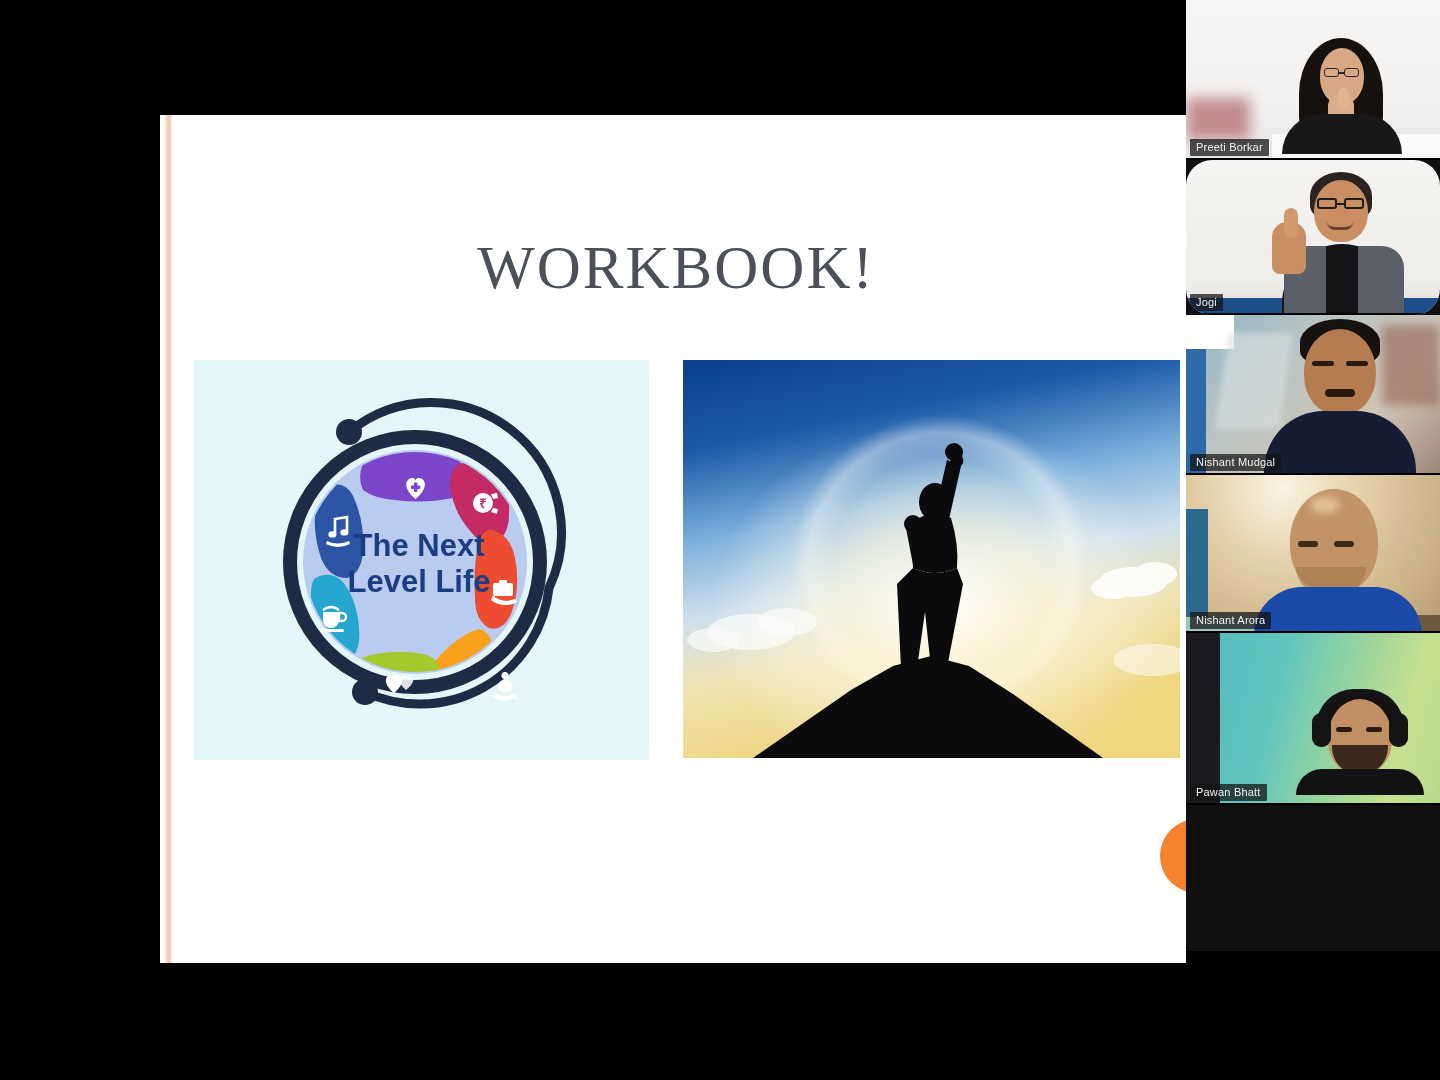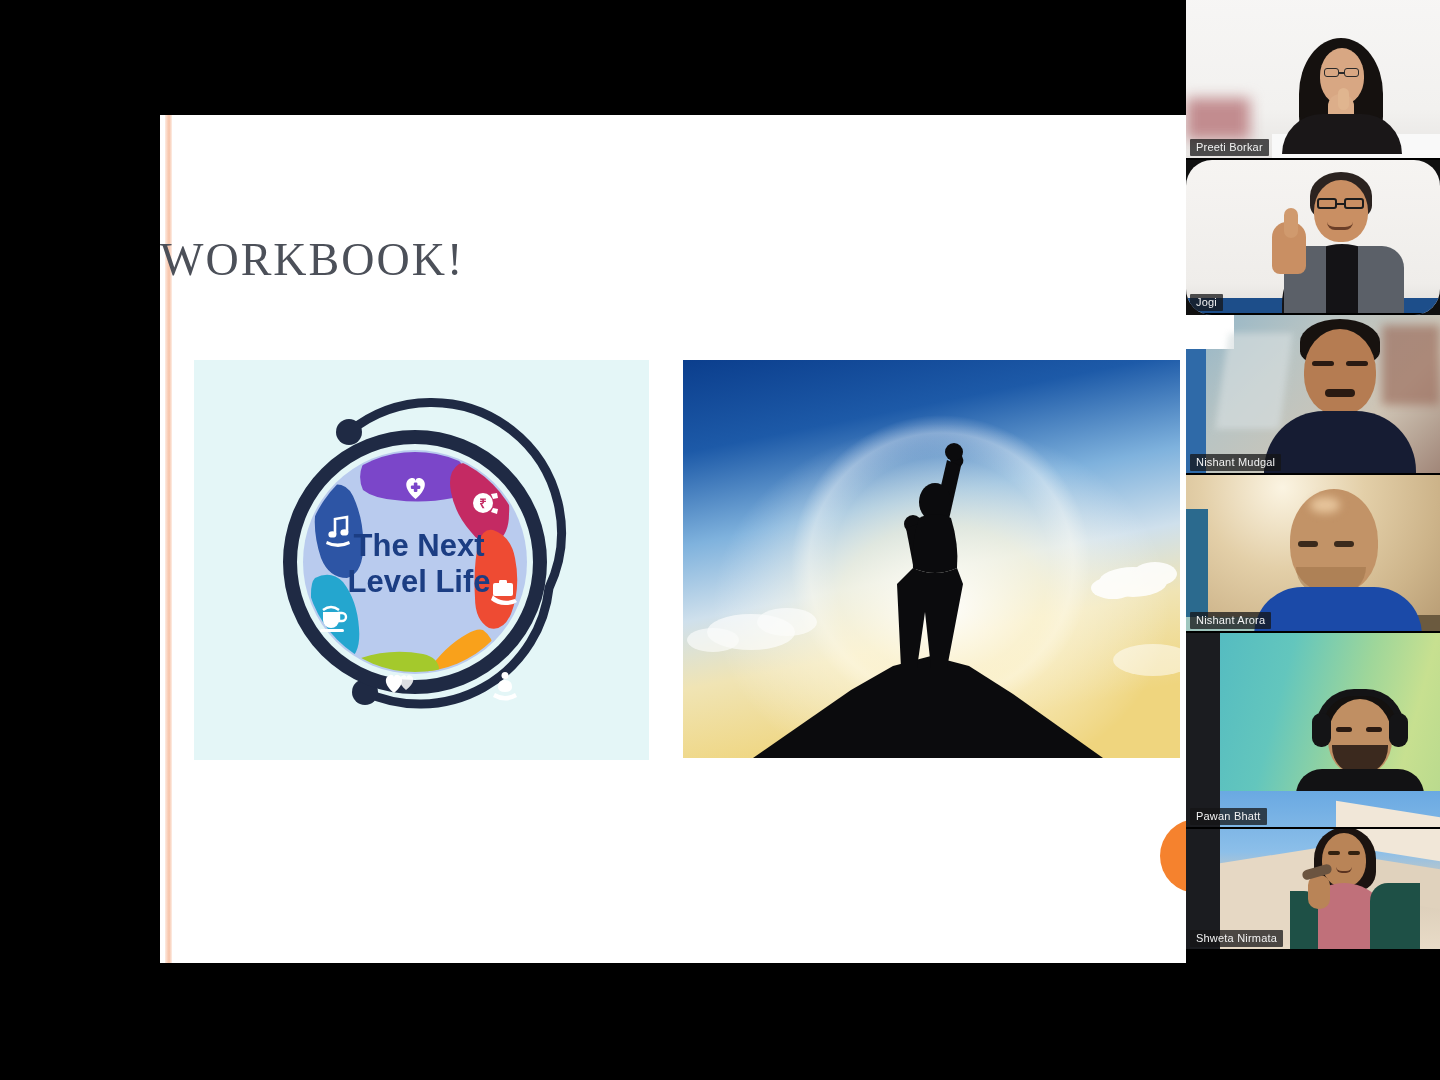--- a/index.html
+++ b/index.html
@@ -37,26 +37,28 @@
     width: 7px;
     height: 848px;
     background: linear-gradient(to right, #fdece3 0%, #f9cdb6 40%, #f7c3a8 60%, #fdeee6 100%);
   }
 
   .slide-title {
     position: absolute;
     left: 0;
     top: 118px;
     width: 1020px;
+    text-align: center;
     font-family: "Liberation Serif", "DejaVu Serif", serif;
-    font-size: 46px;
+    font-size: 61px;
     letter-spacing: 2px;
     color: #4c5059;
     font-weight: 400;
     white-space: nowrap;
+    padding-left: 12px;
   }
 
   
   .deco-circle {
     position: absolute;
     left: 1000px;
     top: 704px;
     width: 74px;
     height: 74px;
     border-radius: 50%;
@@ -398,21 +400,21 @@
         <div style="position:absolute; left:148px; top:66px; width:20px; height:6px; background:#3b2a1c; border-radius:4px;"></div>
 
         <div style="position:absolute; left:110px; top:92px; width:70px; height:28px; background:#9e7249; border-radius:0 0 30px 30px; opacity:.55;"></div>
 
         <div class="torso" style="left:68px; top:112px; width:168px; height:48px; background:#1b4aa8;"></div>
       </div>
       <div class="tile-name">Nishant Arora</div>
       <div class="tile-sep"></div>
     </div>
 
-    <div class="tile" style="top:633px; height:196px;">
+    <div class="tile" style="top:633px; height:172px;">
       <div class="tile-video">
         <div class="bg-fill" style="background:#1b1c20;"></div>
         <div style="position:absolute; left:34px; right:0; top:0; bottom:0; background:linear-gradient(105deg,#55bcc1 0%,#63c6bd 28%,#9ed69a 58%,#c7e090 80%,#b7d98d 100%);"></div>
 
         <div class="hair" style="left:138px; top:58px; width:72px; height:50px; background:#14110f;"></div>
 
         <div class="head" style="left:142px; top:66px; width:64px; height:76px; background:#c08f63;"></div>
 
         <div style="position:absolute; left:130px; top:56px; width:88px; height:38px; border:7px solid #141416; border-bottom:none; border-radius:44px 44px 0 0;"></div>
         <div style="position:absolute; left:126px; top:80px; width:19px; height:34px; background:#141416; border-radius:9px;"></div>
@@ -422,45 +424,17 @@
         <div style="position:absolute; left:180px; top:94px; width:16px; height:5px; background:#2a1a12; border-radius:3px;"></div>
         <div style="position:absolute; left:146px; top:112px; width:56px; height:30px; background:#231712; border-radius:0 0 28px 28px; opacity:.85;"></div>
 
         <div class="torso" style="left:110px; top:136px; width:128px; height:26px; background:#121214;"></div>
       </div>
       <div class="pillar pillar-l"></div>
       <div class="tile-name">Pawan Bhatt</div>
       <div class="tile-sep"></div>
     </div>
 
-    <div class="tile" style="top:791px; height:160px;">
-      <div class="tile-video">
-        <div class="bg-fill" style="background:#141417;"></div>
-        <div style="position:absolute; left:34px; right:0; top:0; bottom:0; background:linear-gradient(180deg,#6aa9e2 0%,#8cbfe9 38%,#d9cbb6 60%,#e9dcc8 100%);"></div>
-
-        <div style="position:absolute; left:34px; top:62px; width:130px; height:92px; background:#e6d8c4; transform:skewY(-9deg);"></div>
-        <div style="position:absolute; left:150px; top:18px; width:104px; height:44px; background:#f1e7d8; transform:skewY(9deg);"></div>
-        <div style="position:absolute; left:150px; top:70px; width:104px; height:40px; background:#e0d2bd; transform:skewY(9deg);"></div>
-
-        <div class="hair" style="left:128px; top:36px; width:62px; height:64px; background:#1b1310;"></div>
-
-        <div class="head" style="left:136px; top:42px; width:44px; height:54px; background:#b98457;"></div>
-
-        <div style="position:absolute; left:142px; top:60px; width:12px; height:4px; background:#33210f; border-radius:2px;"></div>
-        <div style="position:absolute; left:162px; top:60px; width:12px; height:4px; background:#33210f; border-radius:2px;"></div>
-        <div style="position:absolute; left:150px; top:76px; width:16px; height:6px; border-bottom:2.5px solid #5b3320; border-radius:0 0 10px 10px;"></div>
-
-        <div class="torso" style="left:112px; top:92px; width:92px; height:68px; background:#c0707a;"></div>
-        <div style="position:absolute; left:184px; top:92px; width:50px; height:68px; background:#1e5046; border-radius:18px 0 0 0;"></div>
-        <div style="position:absolute; left:104px; top:100px; width:28px; height:60px; background:#1e5046; border-radius:0 14px 0 0;"></div>
-
-        <div style="position:absolute; left:122px; top:84px; width:22px; height:34px; background:#b98457; border-radius:10px;"></div>
-        <div style="position:absolute; left:116px; top:76px; width:30px; height:10px; background:#6b5440; border-radius:5px; transform:rotate(-16deg);"></div>
-      </div>
-      <div class="pillar pillar-l"></div>
-      <div class="tile-name">Shweta Nirmata</div>
-      <div class="tile-sep"></div>
-    </div>
 
     <div style="position:absolute; left:0; top:951px; width:254px; height:129px; background:#000;"></div>
   </div>
 
 </div>
 
 </body></html>

